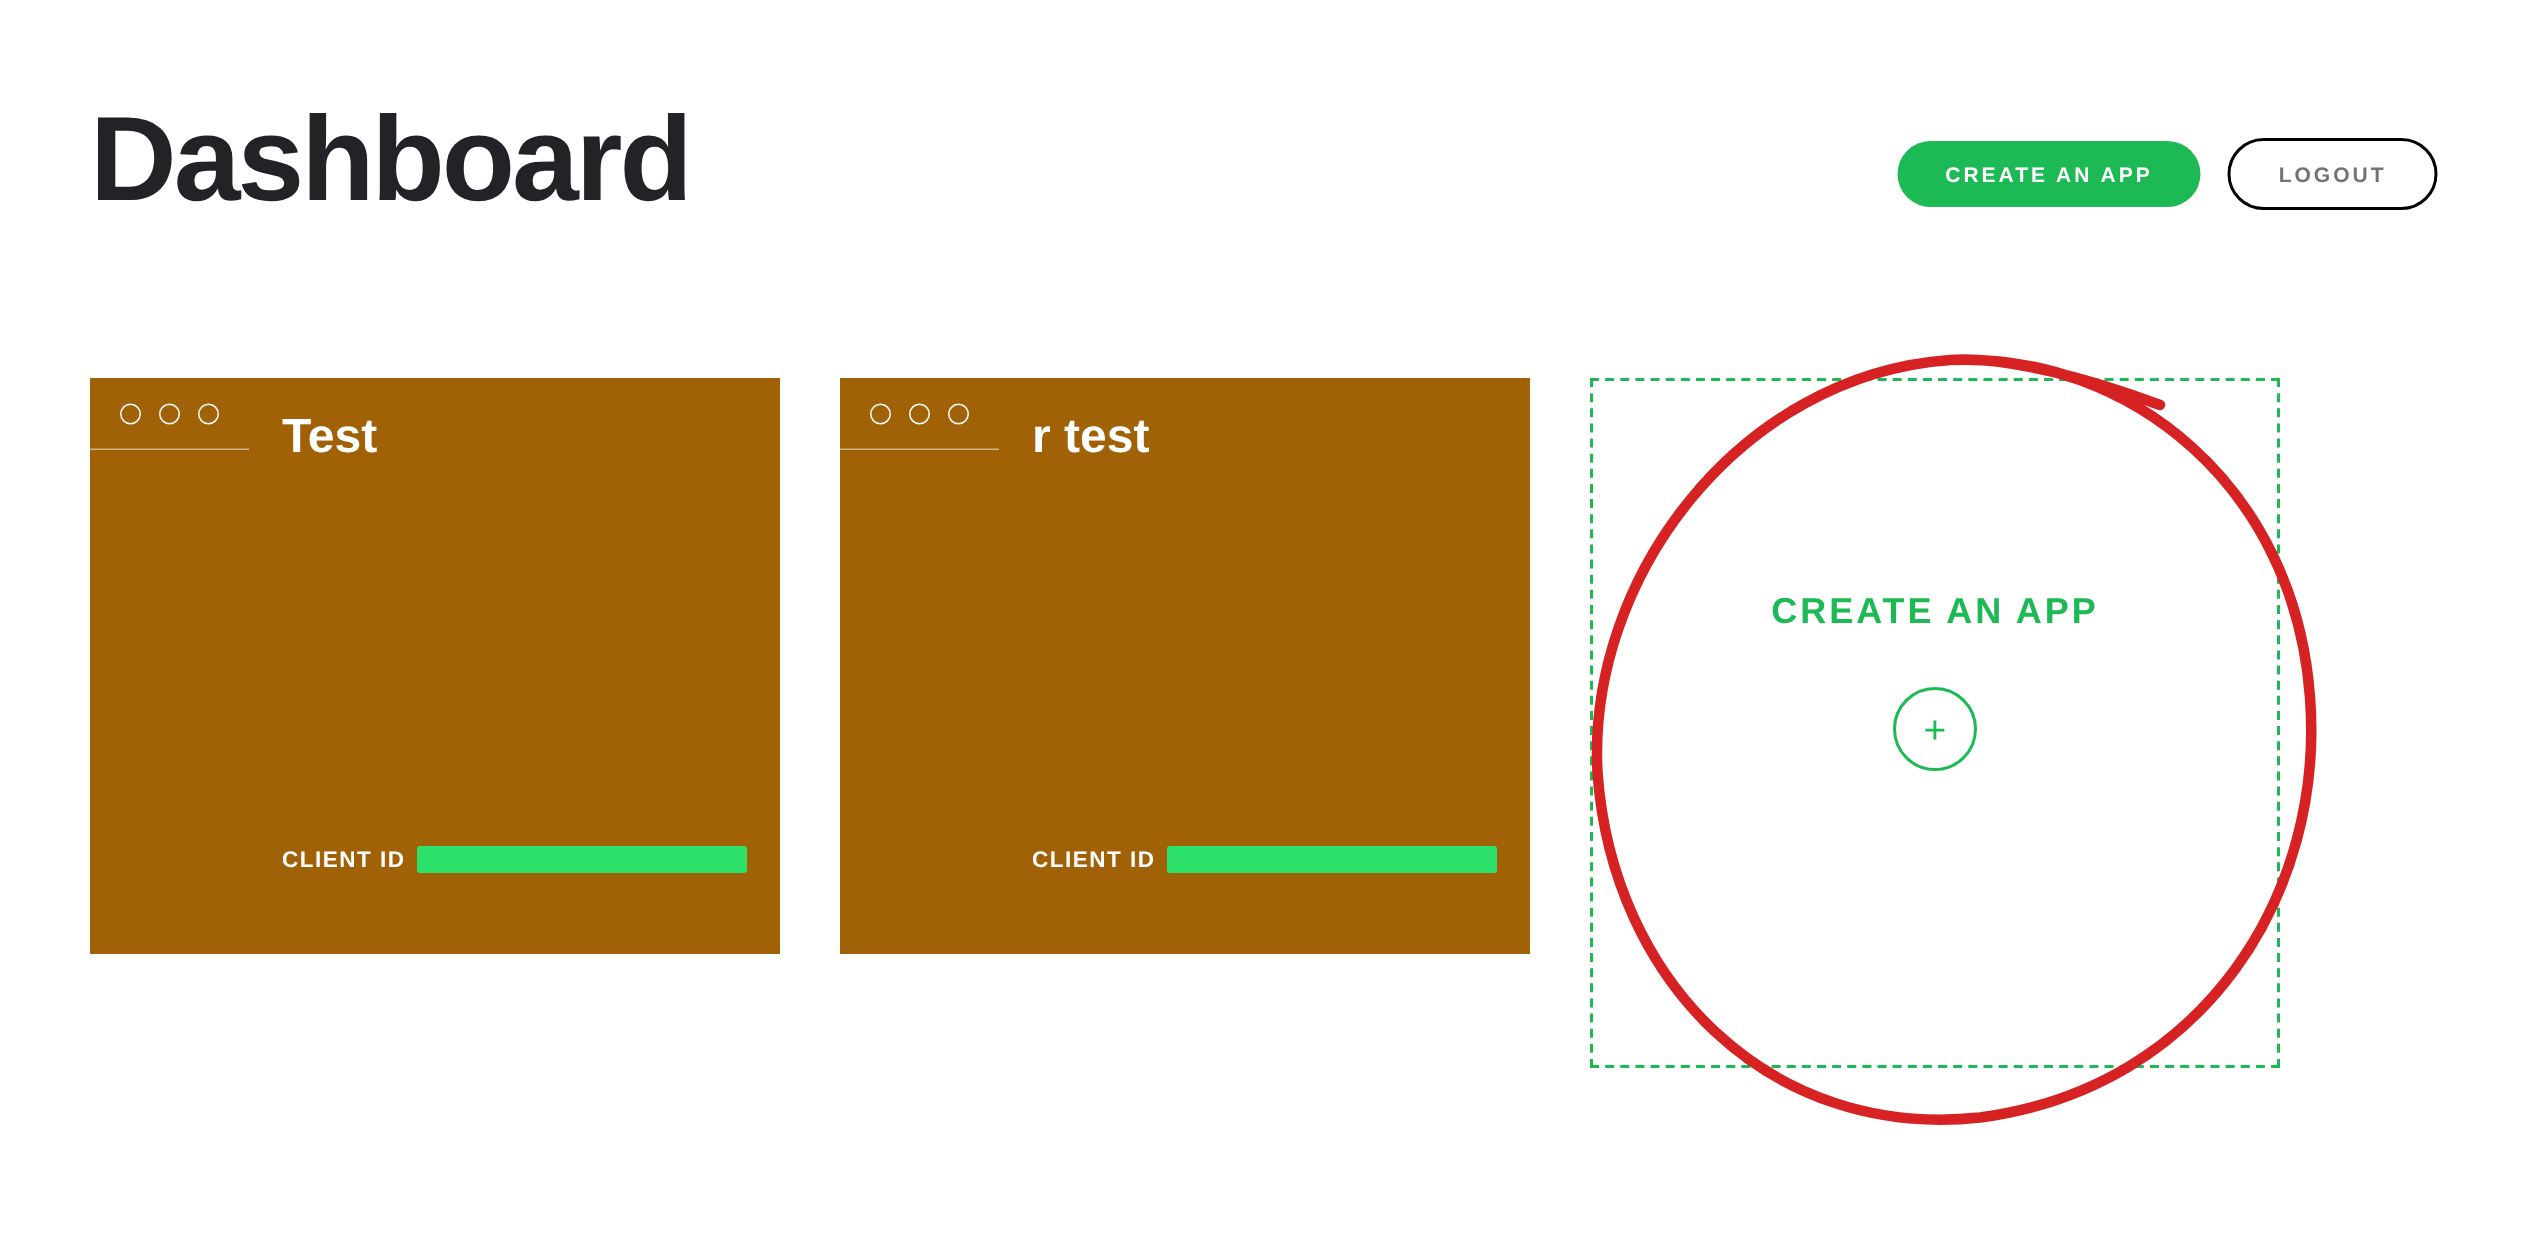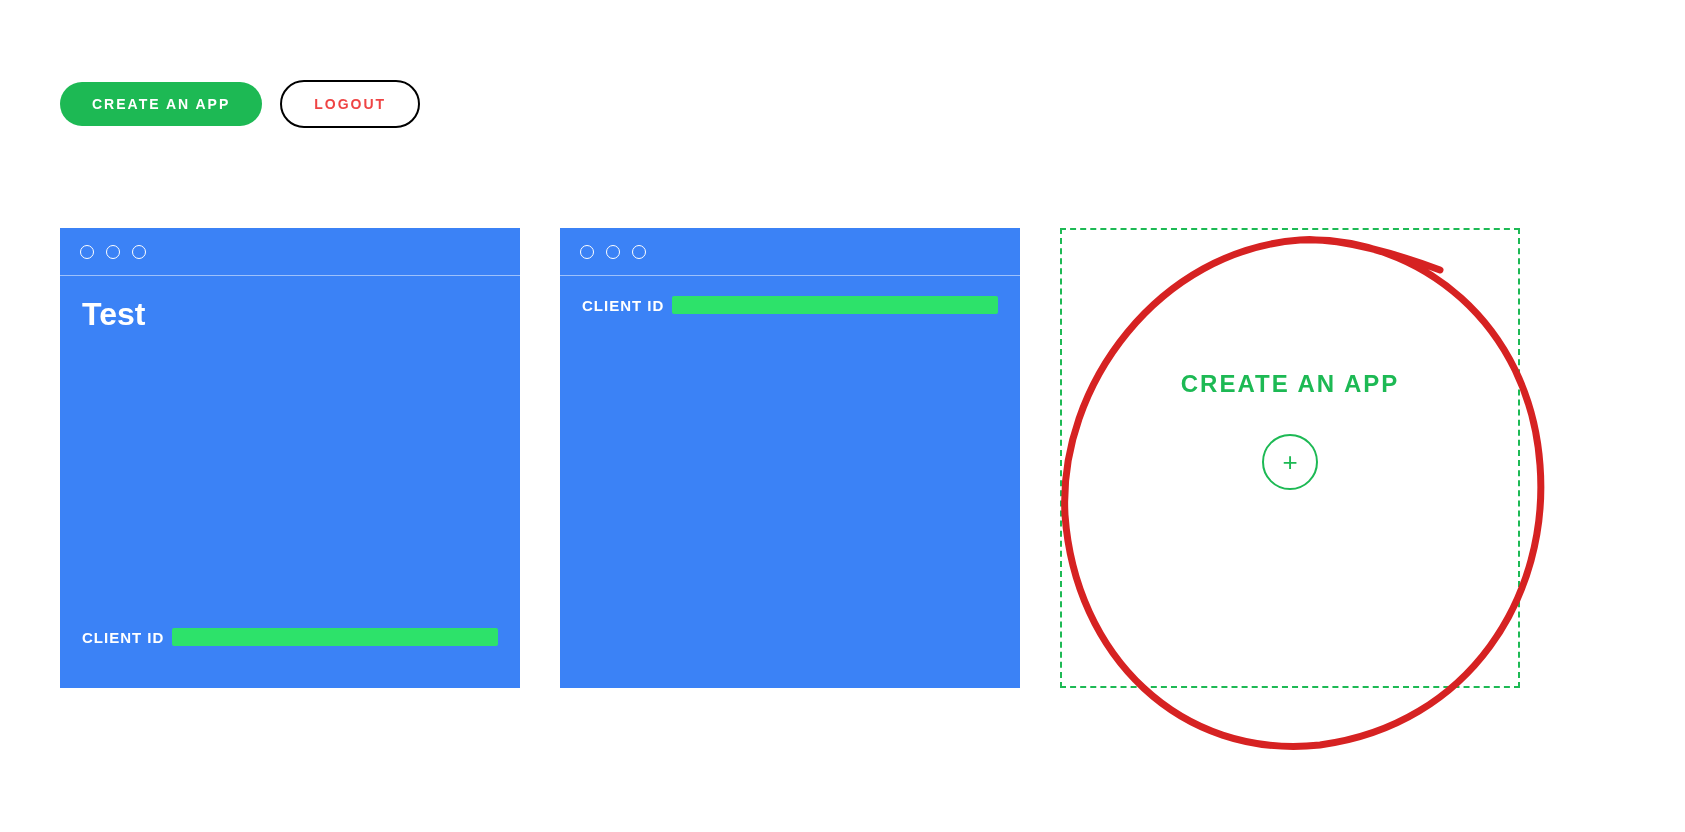--- a/index.html
+++ b/index.html
@@ -38,34 +38,34 @@
     cursor: pointer;
     text-transform: uppercase;
   }
   .btn-primary {
     background: #1db954;
     color: #ffffff;
     border: none;
   }
   .btn-secondary {
     background: #ffffff;
-    color: #ef4444;
+    color: #737373;
     border: 2px solid #000000;
   }
   .cards {
     display: flex;
     gap: 40px;
   }
   .app-card {
     width: 460px;
-    height: 460px;
-    background: #3b82f6;
-    color: #ffffff;
-    display: flex;
-    flex-direction: column;
+    height: 384px;
+    background: #a16207;
+    color: #ffffff;
+    display: flex;
+    flex-direction: row;
     cursor: pointer;
   }
   .card-topbar {
     height: 48px;
     display: flex;
     align-items: center;
     padding: 0 20px;
     gap: 12px;
     border-bottom: 1px solid rgba(255,255,255,0.5);
   }
@@ -84,21 +84,21 @@
   .app-name {
     font-size: 32px;
     font-weight: 800;
     color: #ffffff;
     margin-bottom: auto;
   }
   .client-id-row {
     display: flex;
     align-items: center;
     gap: 8px;
-    margin-bottom: 22px;
+    margin-bottom: 34px;
   }
   .client-id-label {
     font-size: 15px;
     font-weight: 600;
     letter-spacing: 1px;
     color: #ffffff;
   }
   .client-id-redacted {
     flex: 1;
     height: 18px;
@@ -146,20 +146,21 @@
     position: absolute;
     pointer-events: none;
     left: 1020px;
     top: 215px;
   }
 </style>
 </head>
 <body>
 
 <div class="header">
+  <h1 class="page-title">Dashboard</h1>
   <div class="header-actions">
     <button class="btn btn-primary">CREATE AN APP</button>
     <button class="btn btn-secondary">LOGOUT</button>
   </div>
 </div>
 
 <div class="cards">
 
   <div class="app-card">
     <div class="card-topbar">
@@ -176,20 +177,21 @@
     </div>
   </div>
 
   <div class="app-card">
     <div class="card-topbar">
       <span class="dot"></span>
       <span class="dot"></span>
       <span class="dot"></span>
     </div>
     <div class="card-body">
+      <div class="app-name">r test</div>
       <div class="client-id-row">
         <span class="client-id-label">CLIENT ID</span>
         <span class="client-id-redacted"></span>
       </div>
     </div>
   </div>
 
   <div class="create-card">
     <div class="create-card-label">CREATE AN APP</div>
     <div class="plus-circle">+</div>

